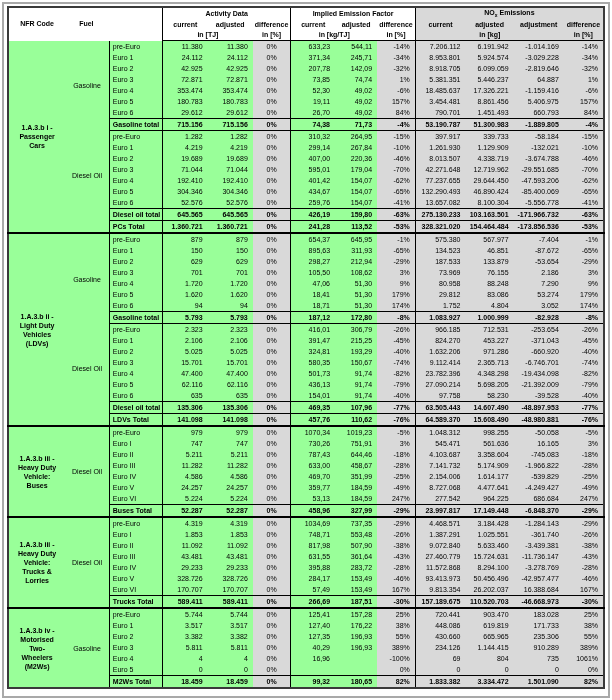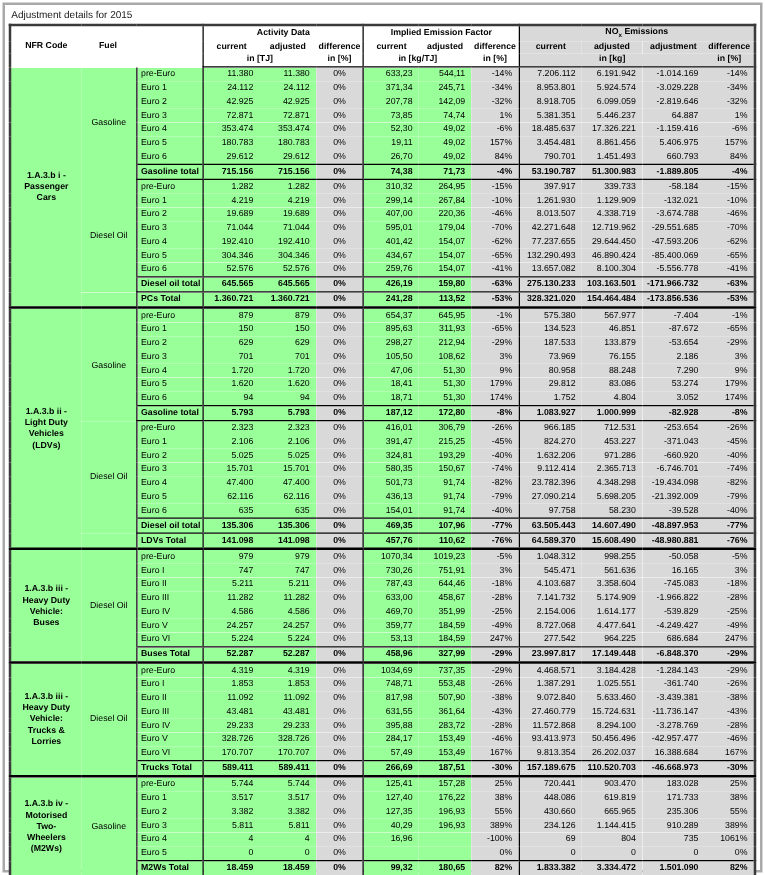--- a/index.html
+++ b/index.html
@@ -37,21 +37,20 @@
   .fuel{text-align:center;vertical-align:middle;}
   tr.total td{font-weight:bold;border-top:1px solid #000;border-bottom:1px solid #000;}
   tr.total td.nb{border-top:0;border-bottom:0;}
   tr.sec-start td{border-top:2px solid #000;}
   sub{font-size:5px;}
 </style>
 </head>
 <body>
 
 <div class="page">
-  <div class="title">Adjustment details for 2015</div>
   <table>
     <colgroup>
       <col style="width:57px">
         <col style="width:44px">
         <col style="width:53px">
       <col style="width:45px">
         <col style="width:45px">
         <col style="width:38px">
       <col style="width:44px">
         <col style="width:42px">

